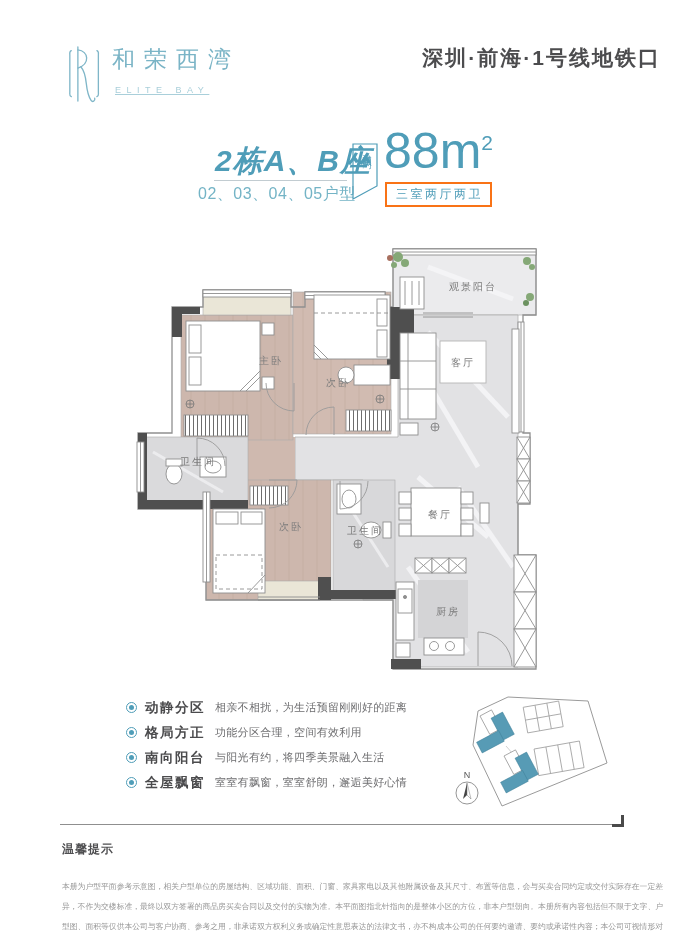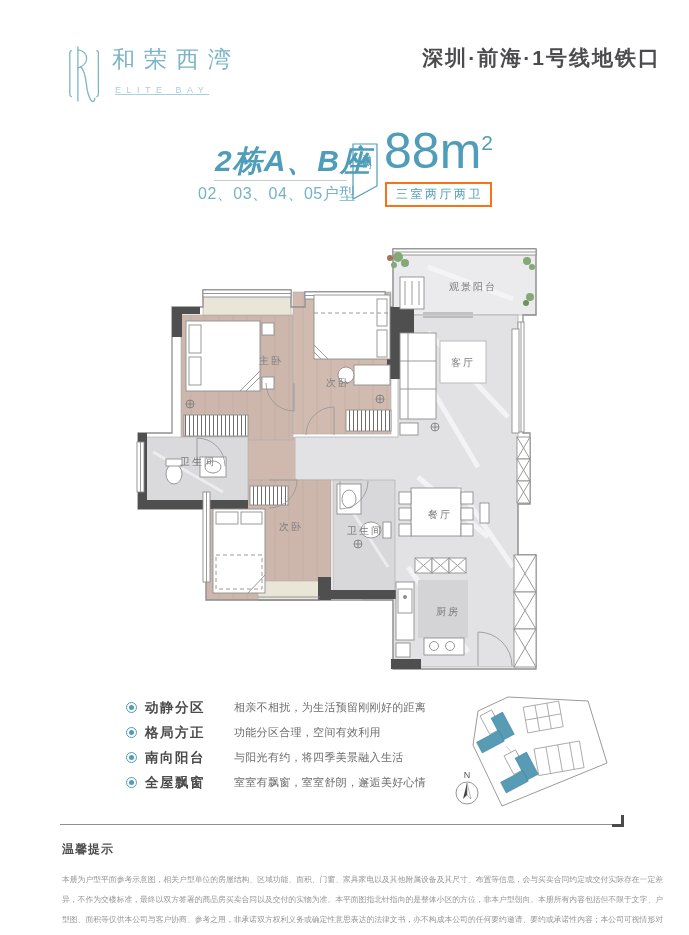--- a/index.html
+++ b/index.html
@@ -23,26 +23,26 @@
         font-size:12px;letter-spacing:2.5px;padding:2px 7px 2px 9px;white-space:nowrap;}
   
   .floorplan{position:absolute;left:128px;top:237px;}
   .siteplan{position:absolute;left:448px;top:686px;}
   
   .features{position:absolute;left:126px;top:700px;}
   .feature-row{display:flex;align-items:center;height:15px;margin-bottom:10px;}
   .feature-icon{width:9px;height:9px;border:1px solid #4f9db8;border-radius:50%;position:relative;margin-right:8px;flex:none;}
   .feature-icon::after{content:"";position:absolute;left:2px;top:2px;width:5px;height:5px;border-radius:50%;background:#4f9db8;}
   .feature-label{font-size:13.5px;font-weight:bold;color:#4b4b4d;letter-spacing:1.5px;width:62px;margin-right:8px;white-space:nowrap;}
-  .feature-desc{font-size:11px;color:#6e6e70;letter-spacing:0.3px;white-space:nowrap;margin-left:19px;}
+  .feature-desc{font-size:11px;color:#6e6e70;letter-spacing:0.3px;white-space:nowrap;}
   
   .divider{position:absolute;left:60px;top:824px;width:552px;height:1px;background:#8f8f8f;}
   .divider-corner{position:absolute;left:612px;top:815px;width:9px;height:9px;border-right:3px solid #4a4a4a;border-bottom:3px solid #4a4a4a;}
   .notice{position:absolute;left:62px;top:841px;width:601px;}
-  .notice-title{font-size:12px;font-weight:bold;color:#4f4f51;letter-spacing:1px;margin:0 0 12px 0;}
+  .notice-title{font-size:12px;font-weight:bold;color:#4f4f51;letter-spacing:1px;margin:0 0 19px 0;}
   .notice-body{font-size:7.8px;color:#969696;line-height:20px;text-align:justify;margin:0;}
   svg text{font-family:"Liberation Sans","DejaVu Sans",sans-serif;}
 </style>
 </head>
 <body>
 
 <div class="page">
 
   <div class="logo">
     <svg width="34" height="60" viewBox="0 0 46 82">

